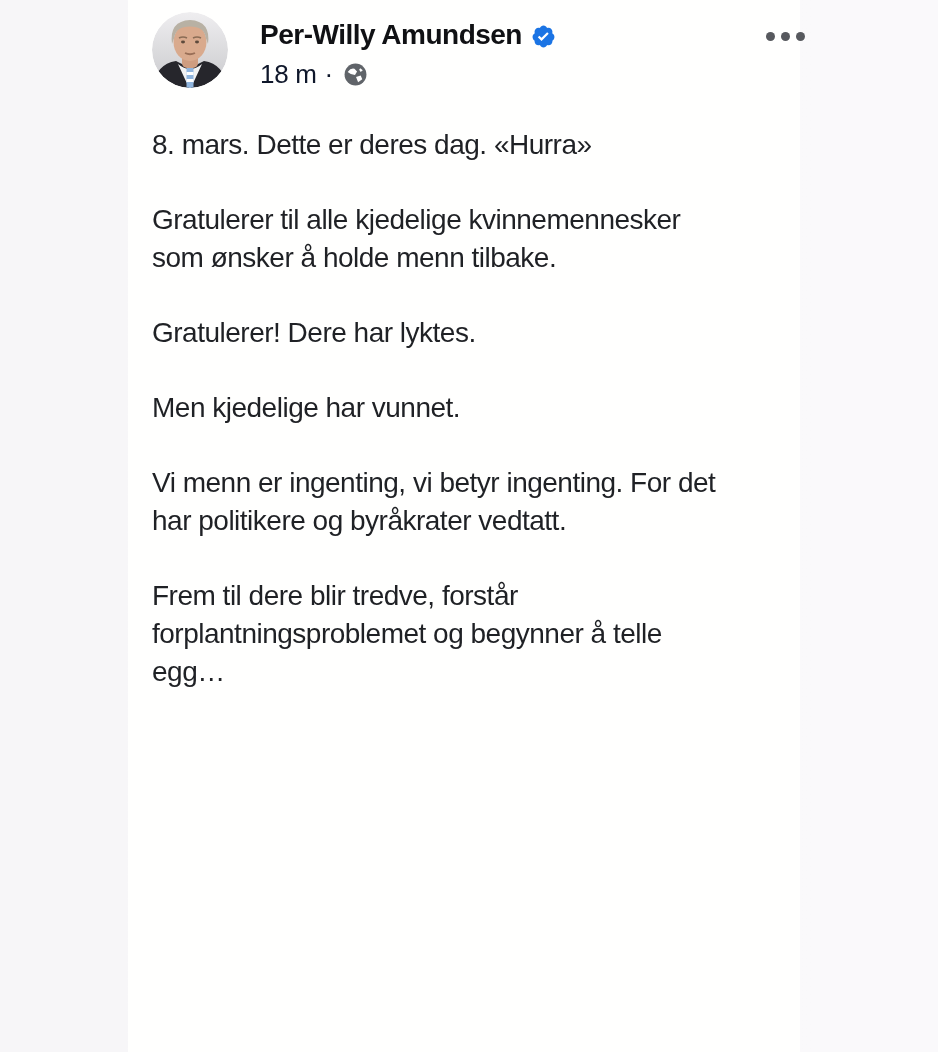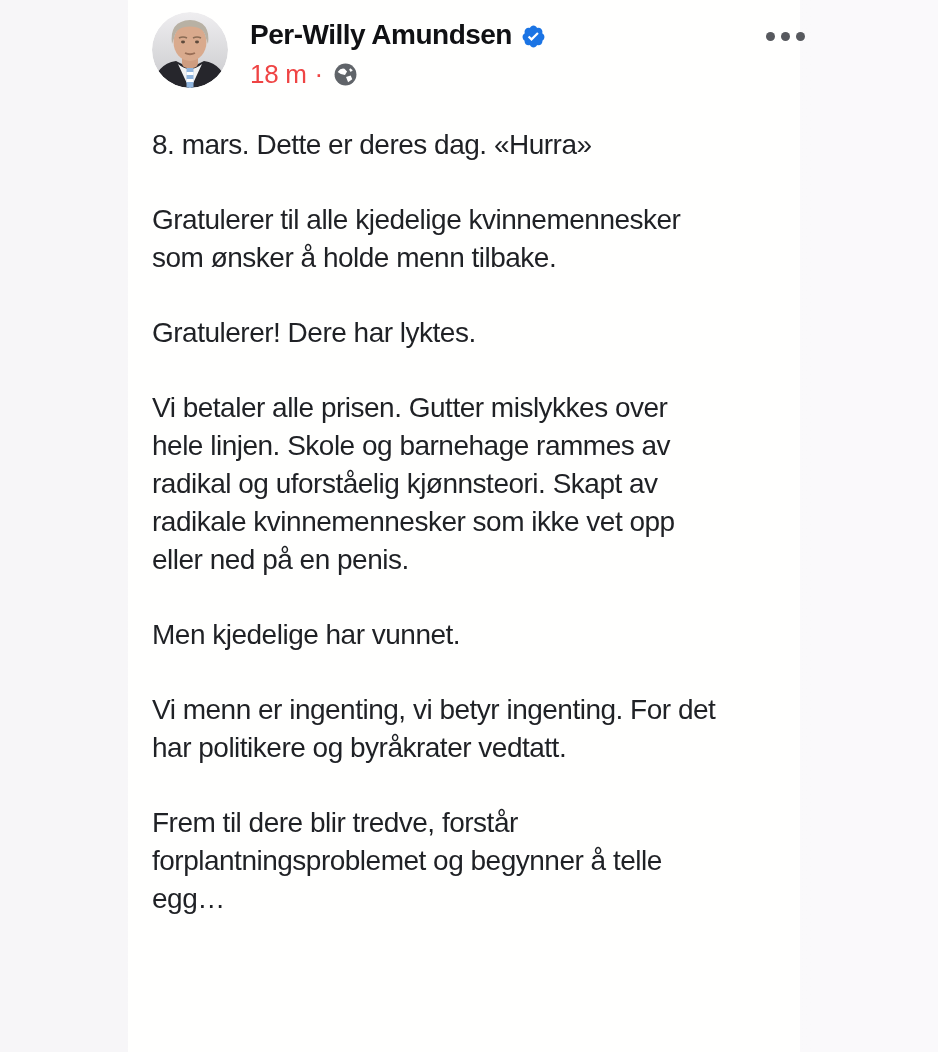--- a/index.html
+++ b/index.html
@@ -21,21 +21,21 @@
     width: 672px;
     height: 1052px;
     background: #fffffe;
     box-sizing: border-box;
     padding: 12px 8px 0 24px;
   }
   .post-header {
     position: relative;
     display: flex;
     align-items: flex-start;
-    gap: 22px;
+    gap: 32px;
     height: 92px;
   }
   .avatar {
     width: 76px;
     height: 76px;
     border-radius: 50%;
     overflow: hidden;
     flex: 0 0 auto;
     cursor: pointer;
   }
@@ -55,21 +55,21 @@
     white-space: nowrap;
   }
   .verified { display: inline-flex; margin-top: 2px; }
   .meta-line {
     margin-top: 8px;
     display: flex;
     align-items: center;
     gap: 8px;
     font-size: 26px;
     letter-spacing: -0.3px;
-    color: #ef4444;
+    color: #0f172a;
   }
   .globe { display: inline-flex; margin-left: 2px; }
   .more-button {
     position: absolute;
     left: 606px;
     top: 12px;
     border: none;
     background: transparent;
     display: flex;
     gap: 6px;
@@ -160,25 +160,20 @@
         <span class="mdot"></span>
         <span class="mdot"></span>
       </button>
     </div>
 
     <div class="post-body">
       <p>8. mars. Dette er deres dag. «Hurra»</p>
       <p>Gratulerer til alle kjedelige kvinnemennesker
 som ønsker å holde menn tilbake.</p>
       <p>Gratulerer! Dere har lyktes.</p>
-      <p>Vi betaler alle prisen. Gutter mislykkes over
-hele linjen. Skole og barnehage rammes av
-radikal og uforståelig kjønnsteori. Skapt av
-radikale kvinnemennesker som ikke vet opp
-eller ned på en penis.</p>
       <p>Men kjedelige har vunnet.</p>
       <p>Vi menn er ingenting, vi betyr ingenting. For det
 har politikere og byråkrater vedtatt.</p>
       <p>Frem til dere blir tredve, forstår
 forplantningsproblemet og begynner å telle
 egg…</p>
     </div>
 
   </div>
 </div>

